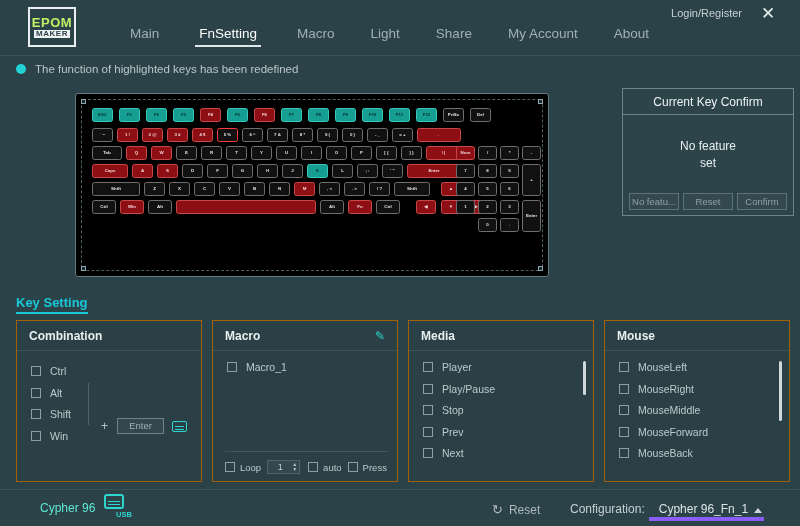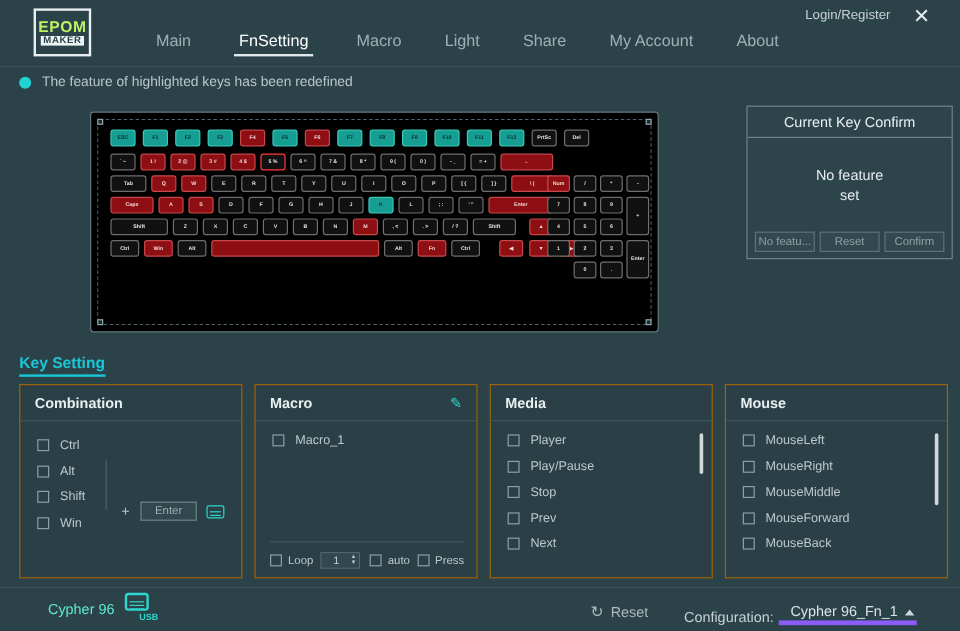--- a/index.html
+++ b/index.html
@@ -198,21 +198,21 @@
   .usb-box i { display:block; width:12px; height:1px; background:#2fd6cd; box-shadow: 0 3px 0 #2fd6cd, 0 6px 0 #2fd6cd;}
   .usb-label { font-size: 7.5px; color: #2fd6cd; font-weight: bold; margin-top: 1px; padding-left: 20px; }
 
   .reset-btn {
     position: absolute; left: 492px; top: 502px;
     display: flex; align-items: center; cursor: pointer;
   }
   .reset-ico { font-size: 13px; color: #aebabd; margin-right: 6px; }
   .reset-lbl { font-size: 12px; color: #aebabd; }
 
-  .config-wrap { position: absolute; left: 570px; top: 502px; display: flex; align-items: flex-end; }
+  .config-wrap { position: absolute; left: 570px; top: 502px; display: flex; align-items: flex-start; }
   .config-lbl { font-size: 12px; color: #c5d1d4; margin-right: 4px; }
   .config-val {
     font-size: 12px; color: #dbe4e6; border-bottom: 4px solid #8b5cf6;
     padding: 0 16px 1px 10px; cursor: pointer; position: relative; min-width: 96px; text-align:center;
   }
   .caret-up {
     position: absolute; right: 2px; top: 6px;
     width: 0; height: 0; border-left: 4px solid transparent;
     border-right: 4px solid transparent; border-bottom: 5px solid #cbd6d8;
   }
@@ -238,21 +238,21 @@
         <div class="nav-item">About</div>
       </div>
 
     <div class="login">Login/Register</div>
     <div class="close-btn">✕</div>
     <div class="hr"></div>
   </div>
 
   <div class="notice">
     <div class="notice-dot"></div>
-    <div class="notice-text">The feature of highlighted keys has been redefined</div>
+    <div class="notice-text">The function of highlighted keys has been redefined</div>
   </div>
 
   <div class="kb-outer">
     <div class="kb-inner" id="kb-inner">
       <div class="kb-corner tl"></div>
       <div class="kb-corner tr"></div>
       <div class="kb-corner bl"></div>
       <div class="kb-corner br"></div>
     <div class="key teal" style="left: 10px; top: 8px; width: 21px; height: 14px;">ESC</div>
         <div class="key teal" style="left: 37px; top: 8px; width: 21px; height: 14px;">F1</div>

